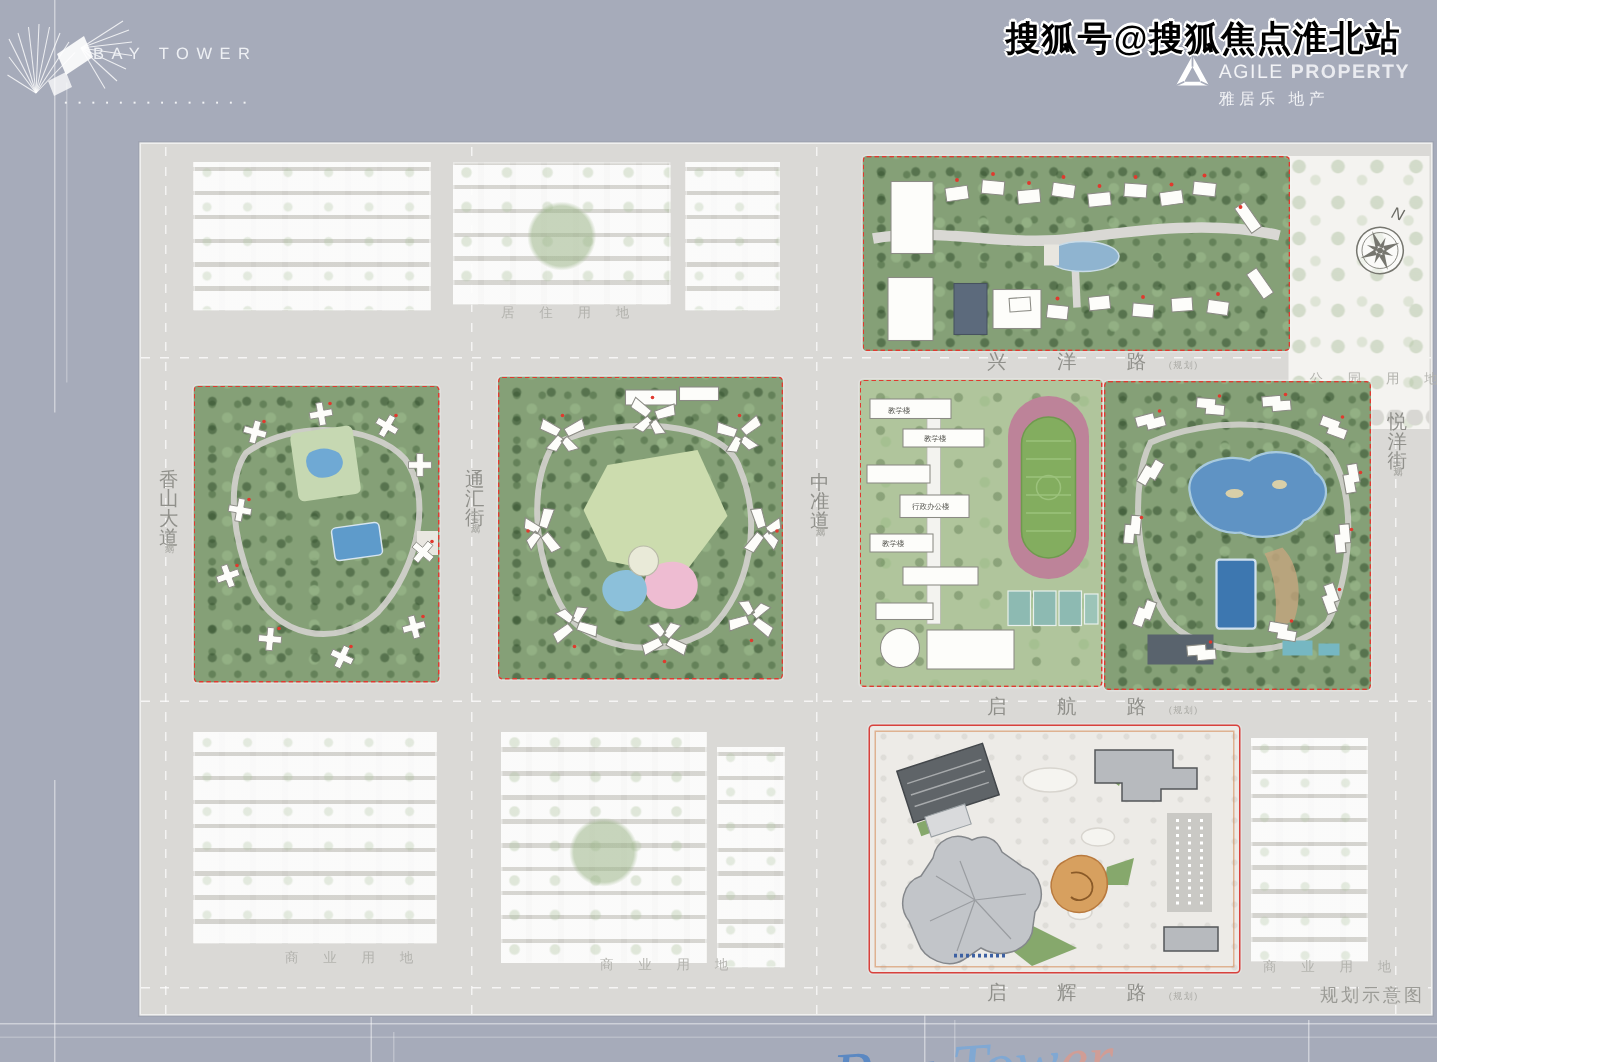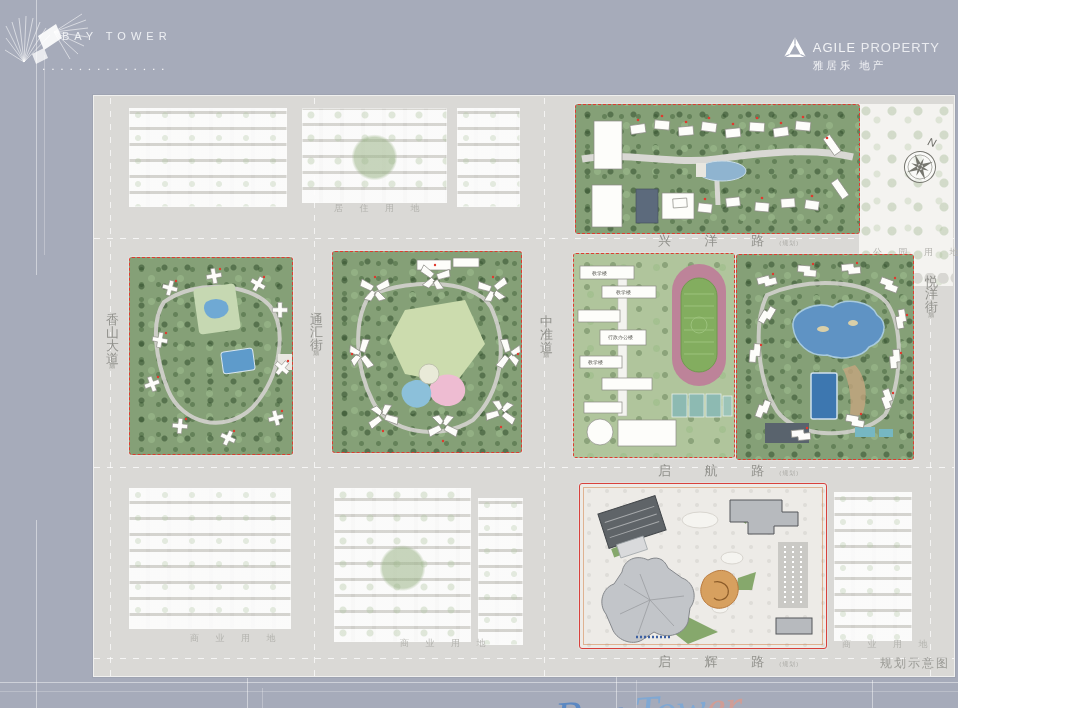--- a/index.html
+++ b/index.html
@@ -11,21 +11,21 @@
   .logo-en{position:absolute;left:62px;top:30px;color:#eef0f4;font-size:11px;letter-spacing:5px;}
   .logo-cn{position:absolute;left:25px;top:44px;color:#f3f4f7;font-size:17px;letter-spacing:2px;font-weight:500;}
   .logo-dots{position:absolute;left:43px;top:66px;color:rgba(255,255,255,.85);font-size:5px;letter-spacing:3px;}
   .watermark{position:absolute;right:24px;top:10px;font-size:23px;font-weight:900;color:#000;letter-spacing:1px;
      text-shadow:1.5px 0 0 #fff,-1.5px 0 0 #fff,0 1.5px 0 #fff,0 -1.5px 0 #fff,
                  1px 1px 0 #fff,-1px -1px 0 #fff,1px -1px 0 #fff,-1px 1px 0 #fff;}
   .dev{position:absolute;right:18px;top:36px;text-align:left;color:#f2f3f6;}
   .dev-row{display:flex;align-items:center;gap:6px;}
   .dev-en{font-size:13px;letter-spacing:1px;}
   .dev-en b{font-weight:400}
-  .dev-en span.lt{font-weight:400;opacity:.9}
+  .dev-en span.lt{font-weight:700;opacity:.9}
   .dev-cn{font-size:10.5px;letter-spacing:3px;margin-top:1px;margin-left:30px;}
 
   
   .map{position:absolute;left:93px;top:95px;width:860px;height:580px;background:#dad9d6;
        border:1px solid rgba(255,255,255,.6);box-shadow:0 0 0 1px rgba(0,0,0,.04);}
   .cl{position:absolute;height:1px;background:repeating-linear-gradient(90deg,rgba(255,255,255,.75) 0 6px,transparent 6px 13px);}
   .clv{position:absolute;width:1px;background:repeating-linear-gradient(0deg,rgba(255,255,255,.7) 0 6px,transparent 6px 13px);}
 
   .ctx{position:absolute;opacity:.9;
      background:
@@ -131,20 +131,21 @@
           <path d="M50,28 L74,50"></path>
           <path d="M50,28 L66,55"></path>
       </g>
     </g>
     <path d="M34,32 L52,20 L58,34 L40,46 Z" fill="rgba(255,255,255,.9)"></path>
     <path d="M28,50 L40,44 L44,54 L32,60 Z" fill="rgba(255,255,255,.75)"></path>
   </svg>
   <div class="logo-en">BAY TOWER</div>
   <div class="logo-dots">▪ ▪ ▪   ▪ ▪ ▪   ▪ ▪ ▪ ▪ ▪ ▪ ▪ ▪</div>
 
+  <div class="watermark">搜狐号@搜狐焦点淮北站</div>
 
   <div class="dev">
     <div class="dev-row">
       <svg width="24" height="22" viewBox="0 0 24 22">
         <path d="M12,1 L23,21 L1,21 Z M12,8.5 L17.5,18.5 L6.5,18.5 Z" fill="#fff" fill-rule="evenodd"></path>
         <path d="M12,1 L12,8.5 M1,21 L6.5,18.5 M23,21 L17.5,18.5" stroke="#a6abba" stroke-width="1.2"></path>
       </svg>
       <div class="dev-en">
         <b>AGILE</b>
         <span class="lt">PROPERTY</span>

